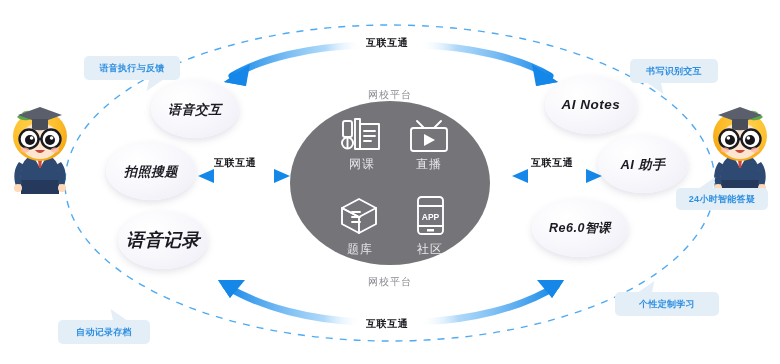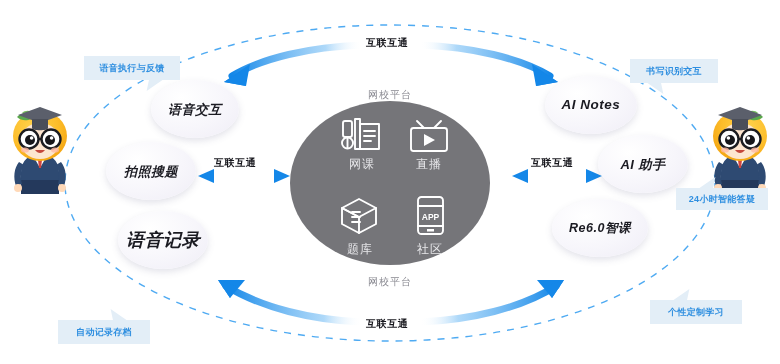--- a/index.html
+++ b/index.html
@@ -28,21 +28,21 @@
     text-align:center;
     z-index:6;
     font-style:italic;
   }
   .node span{display:block;line-height:1;}
 
   
   .callout{
     position:absolute;
     background:#e3eef7;
-    border-radius:0;
+    border-radius:5px;
     color:#2f8fe0;
     font-size:9px;
     font-weight:bold;
     letter-spacing:.3px;
     display:flex;align-items:center;justify-content:center;
     z-index:8;
     white-space:nowrap;
   }
   .callout .tail{
     position:absolute;
@@ -318,21 +318,21 @@
   </div>
 
   <div class="node" style="left:545px;top:76px;width:92px;height:58px;font-size:13.5px;">
     <span>AI Notes</span>
   </div>
 
   <div class="node" style="left:598px;top:135px;width:90px;height:58px;font-size:13px;">
     <span>AI 助手</span>
   </div>
 
-  <div class="node" style="left:552px;top:199px;width:96px;height:58px;font-size:12.5px;">
+  <div class="node" style="left:532px;top:199px;width:96px;height:58px;font-size:12.5px;">
     <span>Re6.0智课</span>
   </div>
 
   <div class="callout" style="left:84px;top:56px;width:96px;height:24px;">
     <span>语音执行与反馈</span>
     <i class="tail tail-dr"></i>
   </div>
 
 
   <div class="callout" style="left:58px;top:275px;width:92px;height:24px;margin-top:45px;">
@@ -343,21 +343,21 @@
   <div class="callout" style="left:630px;top:59px;width:88px;height:24px;">
     <span>书写识别交互</span>
     <i class="tail tail-dl"></i>
   </div>
 
   <div class="callout" style="left:676px;top:188px;width:92px;height:22px;">
     <span>24小时智能答疑</span>
     <i class="tail tail-ul"></i>
   </div>
 
-  <div class="callout" style="left:615px;top:300px;width:92px;height:24px;margin-left:35px;">
+  <div class="callout" style="left:615px;top:292px;width:104px;height:24px;">
     <span>个性定制学习</span>
     <i class="tail tail-ul"></i>
   </div>
 
   <div class="arrow-label" style="left:366px;top:36px;">互联互通</div>
   <div class="arrow-label" style="left:214px;top:156px;">互联互通</div>
   <div class="arrow-label" style="left:531px;top:156px;">互联互通</div>
   <div class="arrow-label" style="left:366px;top:317px;">互联互通</div>
 
 </div>

